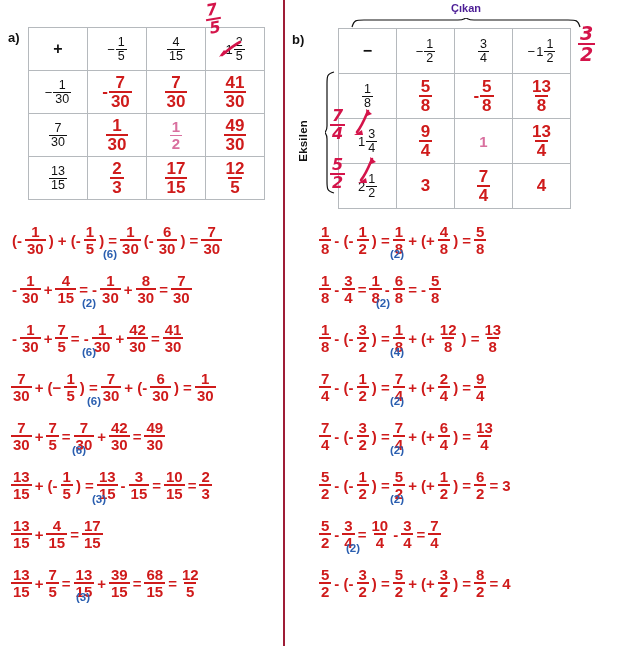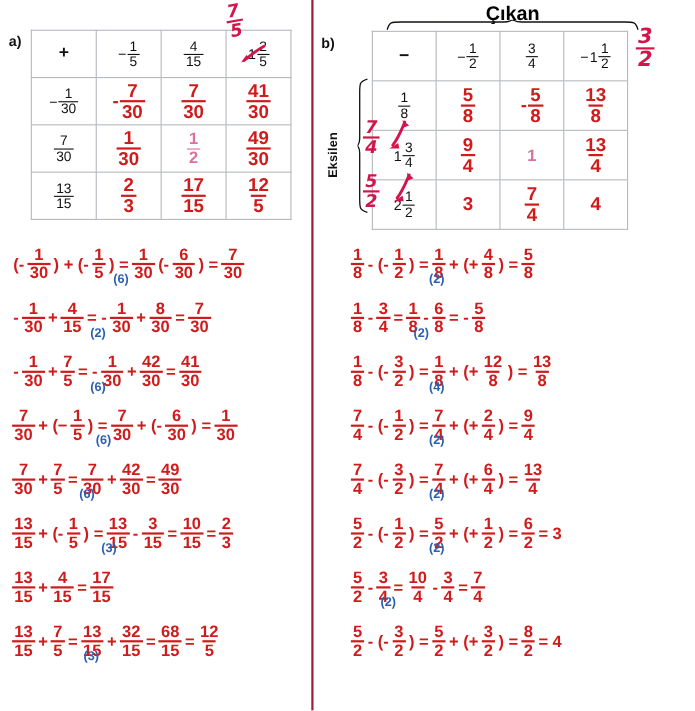--- a/index.html
+++ b/index.html
@@ -57,21 +57,21 @@
 
   
   .red{color:#cf1b1b;font-weight:bold;font-size:17px;}
   .red .fr .den{border-top-width:2.4px;}
   .faint{color:#d9709f;font-weight:bold;font-size:15px;}
   .faint .fr .den{border-top-width:1.6px;}
 
   
   #cikan-label{
     position:absolute;left:466px;top:2px;transform:translateX(-50%);
-    font-size:18px;font-weight:bold;color:#000000;
+    font-size:11px;font-weight:bold;color:#4c1d95;
   }
   #cikan-bracket{
     position:absolute;left:350px;top:18px;width:232px;height:10px;
   }
   
   #eksilen-label{
     position:absolute;left:297px;top:120px;
     writing-mode:vertical-rl;transform:rotate(180deg);
     font-size:11.5px;font-weight:bold;color:#111;letter-spacing:.2px;
   }
@@ -516,21 +516,21 @@
           <span class="num">7</span>
           <span class="den">5</span>
         </span>
         <span class="tok">=</span>
         <span class="fr">
           <span class="num">13</span>
           <span class="den">15</span>
         </span>
         <span class="tok">+</span>
         <span class="fr">
-          <span class="num">32</span>
+          <span class="num">39</span>
           <span class="den">15</span>
         </span>
         <span class="tok">=</span>
         <span class="fr">
           <span class="num">68</span>
           <span class="den">15</span>
         </span>
         <span class="tok">=</span>
         <span class="fr">
           <span class="num">12</span>

